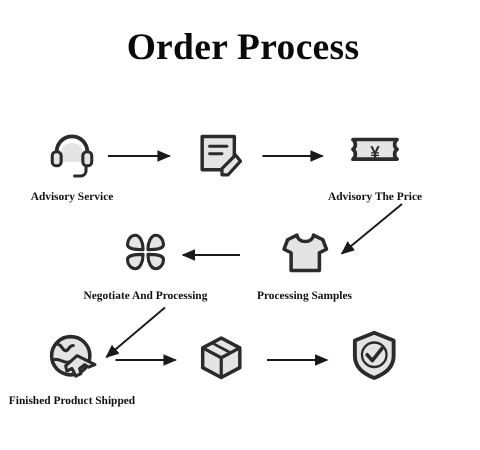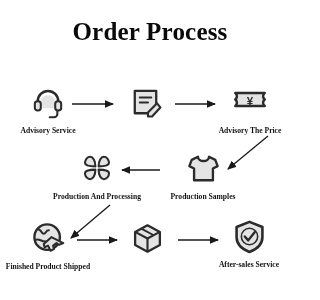--- a/index.html
+++ b/index.html
@@ -23,20 +23,21 @@
     position: absolute;
     top: 18px;
     left: 0;
     width: 300px;
     text-align: center;
     font-size: 25px;
     font-weight: bold;
     color: #0a0a0a;
     letter-spacing: 0.2px;
     font-family: "Liberation Serif", "DejaVu Serif", serif;
+    padding-left: 12px;
   }
   .step {
     position: absolute;
     width: 96px;
     text-align: center;
   }
   .step-icon {
     height: 40px;
     display: flex;
     align-items: center;
@@ -124,31 +125,31 @@
 
   <div class="step" style="left:49px; top:148px;">
     <div class="step-icon">
       <svg width="32" height="32" viewBox="0 0 40 40">
         <path d="M18 18 C18 11 15 6 11.5 6 C8 6 5 9.5 5 13.5 C5 17 9 18 18 18 Z" fill="#e4e4e4" stroke="#2b2b2b" stroke-width="2.6" stroke-linejoin="round"></path>
         <path d="M22 18 C22 11 25 6 28.5 6 C32 6 35 9.5 35 13.5 C35 17 31 18 22 18 Z" fill="#e4e4e4" stroke="#2b2b2b" stroke-width="2.6" stroke-linejoin="round"></path>
         <path d="M18 22 C18 29 15 34 11.5 34 C8 34 5 30.5 5 26.5 C5 23 9 22 18 22 Z" fill="#e4e4e4" stroke="#2b2b2b" stroke-width="2.6" stroke-linejoin="round"></path>
         <path d="M22 22 C22 29 25 34 28.5 34 C32 34 35 30.5 35 26.5 C35 23 31 22 22 22 Z" fill="#e4e4e4" stroke="#2b2b2b" stroke-width="2.6" stroke-linejoin="round"></path>
       </svg>
     </div>
-    <div class="step-label">Production And Processing</div>
+    <div class="step-label">Negotiate And Processing</div>
   </div>
 
   <div class="step" style="left:155px; top:148px;">
     <div class="step-icon">
       <svg width="33" height="31" viewBox="0 0 42 38">
         <path d="M14 4 L6 8 L3 16 L9 19 V34 H33 V19 L39 16 L36 8 L28 4
                  a7 5.5 0 0 1 -14 0 Z" fill="#e4e4e4" stroke="#2b2b2b" stroke-width="3" stroke-linejoin="round"></path>
       </svg>
     </div>
-    <div class="step-label">Production Samples</div>
+    <div class="step-label">Processing Samples</div>
   </div>
 
   <div class="step" style="left:0px; top:218px;">
     <div class="step-icon">
       <svg width="34" height="34" viewBox="0 0 40 40">
         <circle cx="19" cy="19" r="15" fill="#e4e4e4" stroke="#2b2b2b" stroke-width="2.8"></circle>
         <path d="M9 10 C13 11 12 15 15 15 C18 15 17 11 21 11" fill="none" stroke="#2b2b2b" stroke-width="2.4" stroke-linecap="round"></path>
         <path d="M6 22 C11 21 13 25 18 24" fill="none" stroke="#2b2b2b" stroke-width="2.4" stroke-linecap="round"></path>
         <path d="M24 19 L38 26 L33 28 L30 26 L26 29 L27 33 L23 35 L20 29 L16 31 L15 27 Z" fill="#e4e4e4" stroke="#2b2b2b" stroke-width="2.4" stroke-linejoin="round"></path>
       </svg>
@@ -168,16 +169,15 @@
   </div>
 
   <div class="step" style="left:201px; top:216px;">
     <div class="step-icon">
       <svg width="31" height="35" viewBox="0 0 36 40">
         <path d="M18 3 L33 9 V21 C33 30 26 35 18 38 C10 35 3 30 3 21 V9 Z" fill="#e4e4e4" stroke="#2b2b2b" stroke-width="3" stroke-linejoin="round"></path>
         <circle cx="18" cy="20" r="9.5" fill="none" stroke="#2b2b2b" stroke-width="1.8"></circle>
         <path d="M12.5 20 L16.5 24.5 L24 15" fill="none" stroke="#2b2b2b" stroke-width="2.8" stroke-linecap="round" stroke-linejoin="round"></path>
       </svg>
     </div>
-    <div class="step-label">After-sales Service</div>
   </div>
 
 </div>
 
 </body></html>

